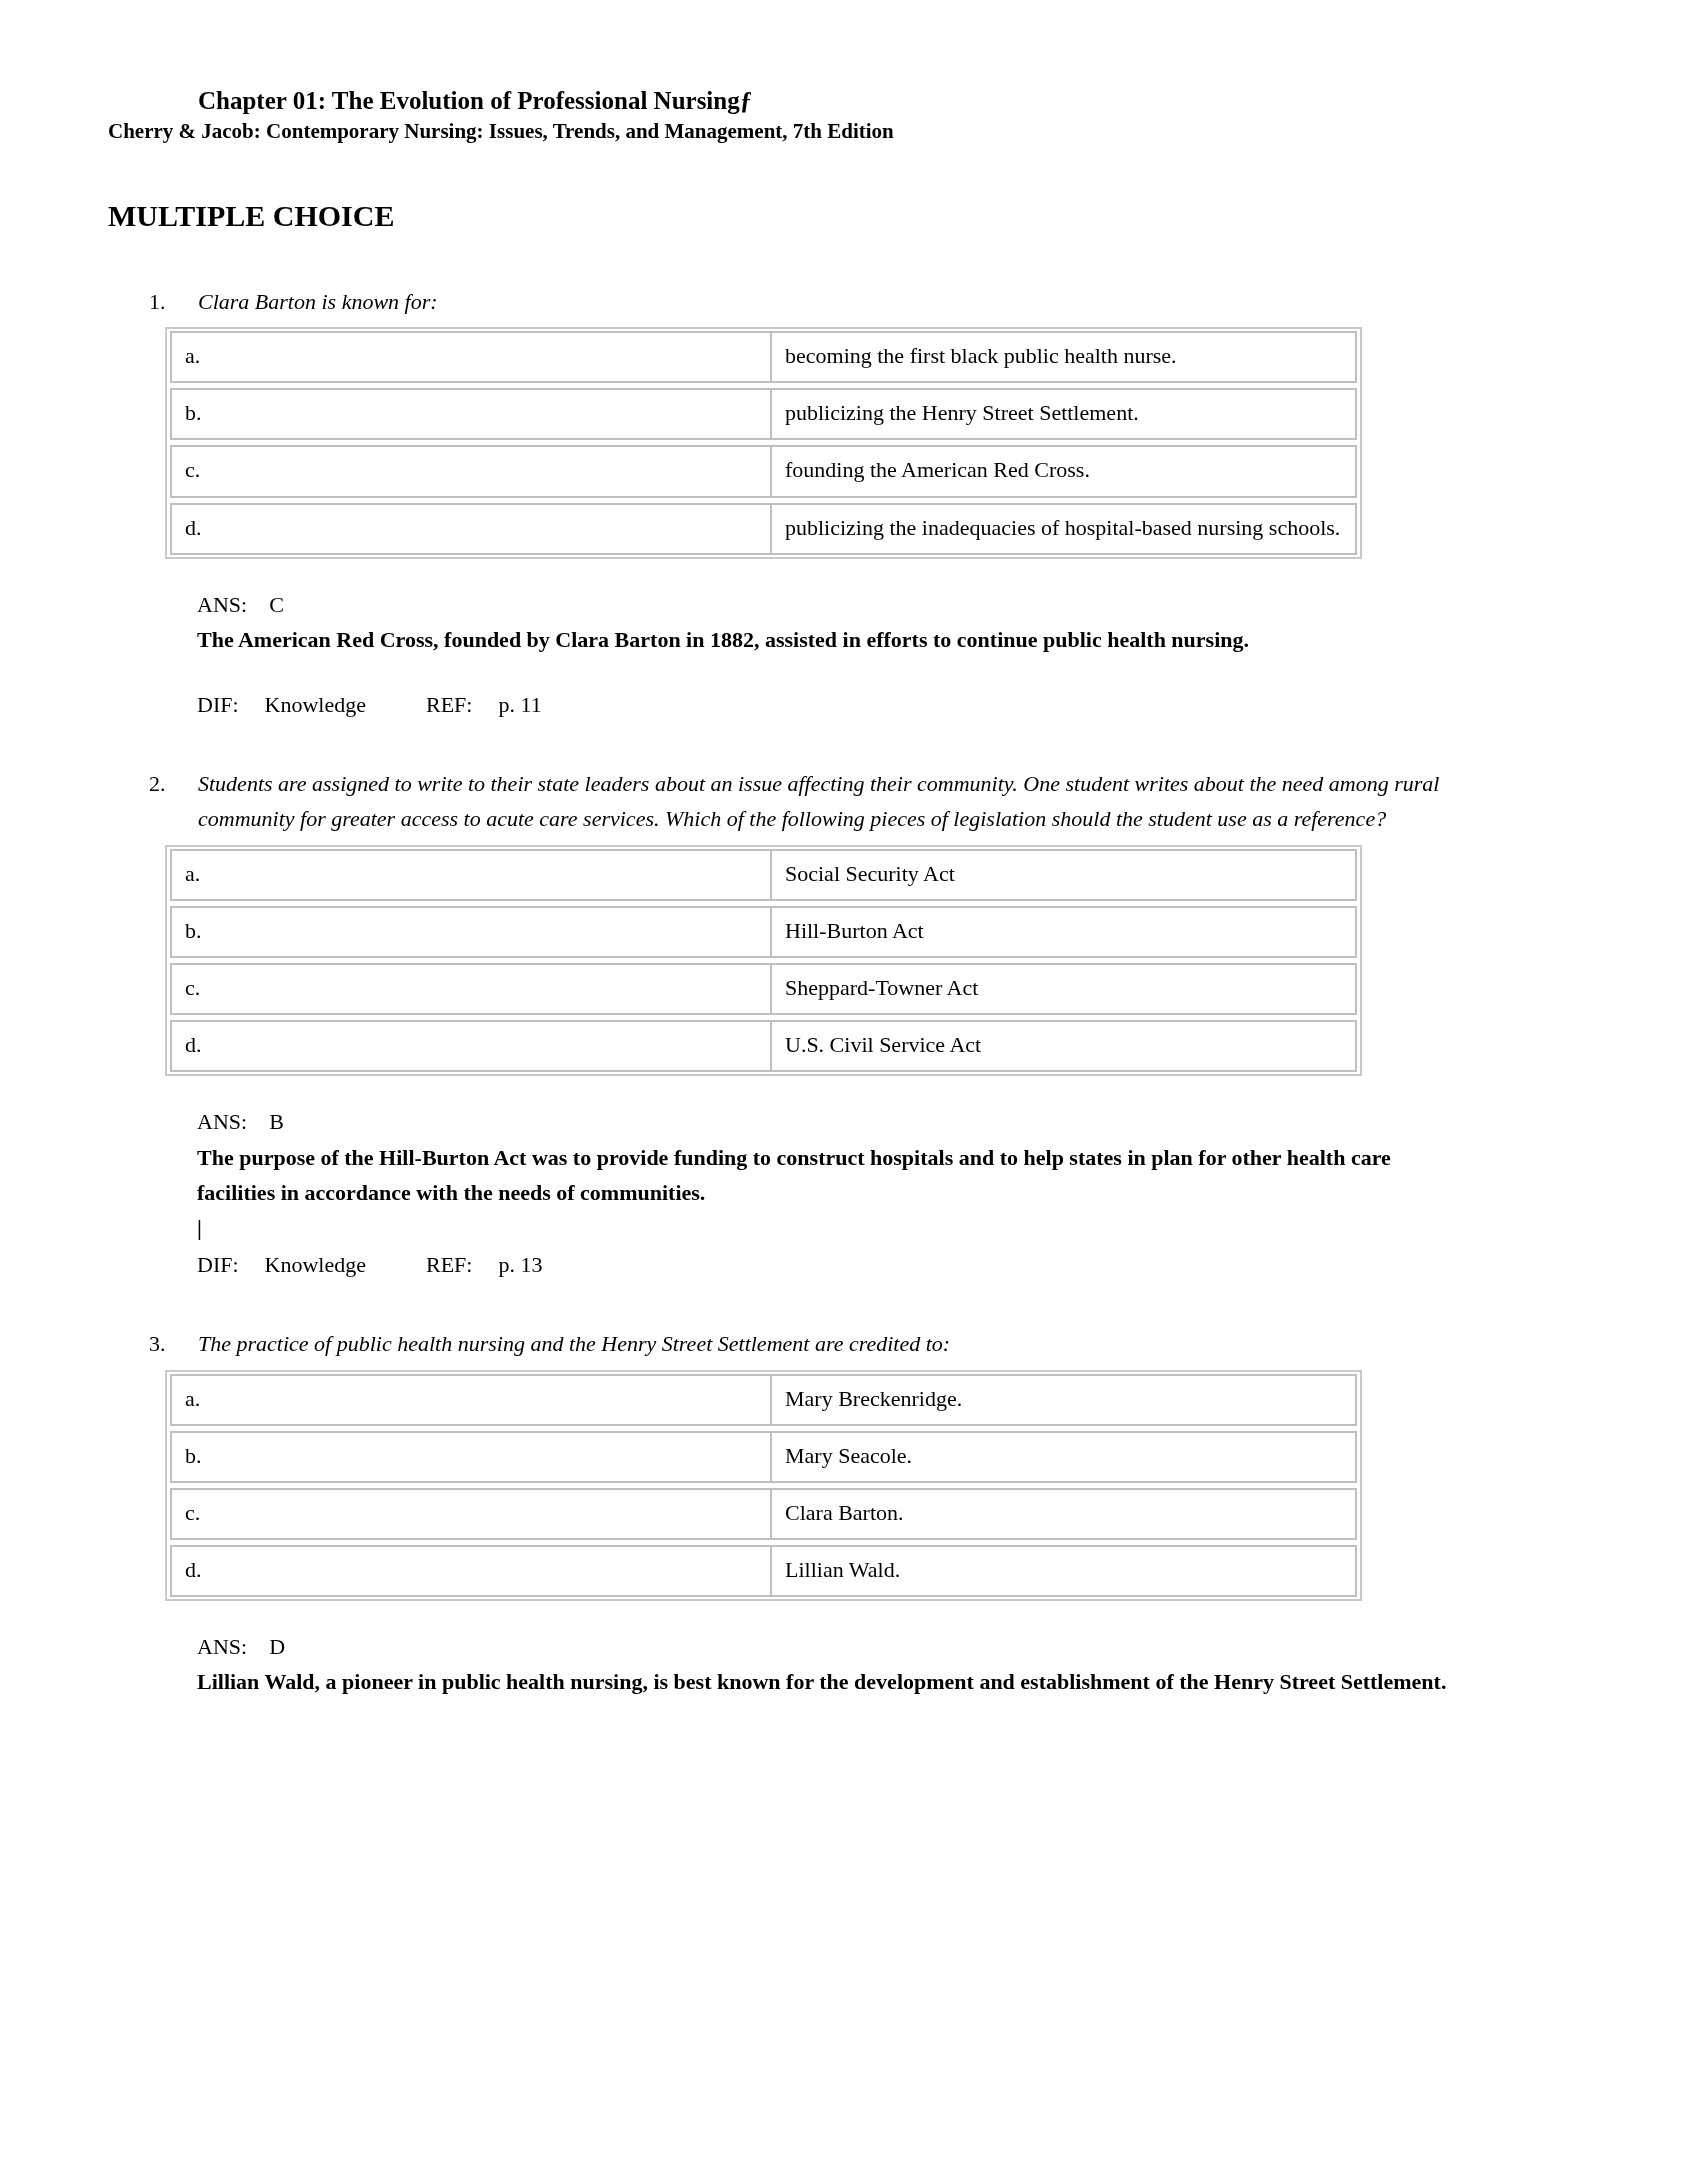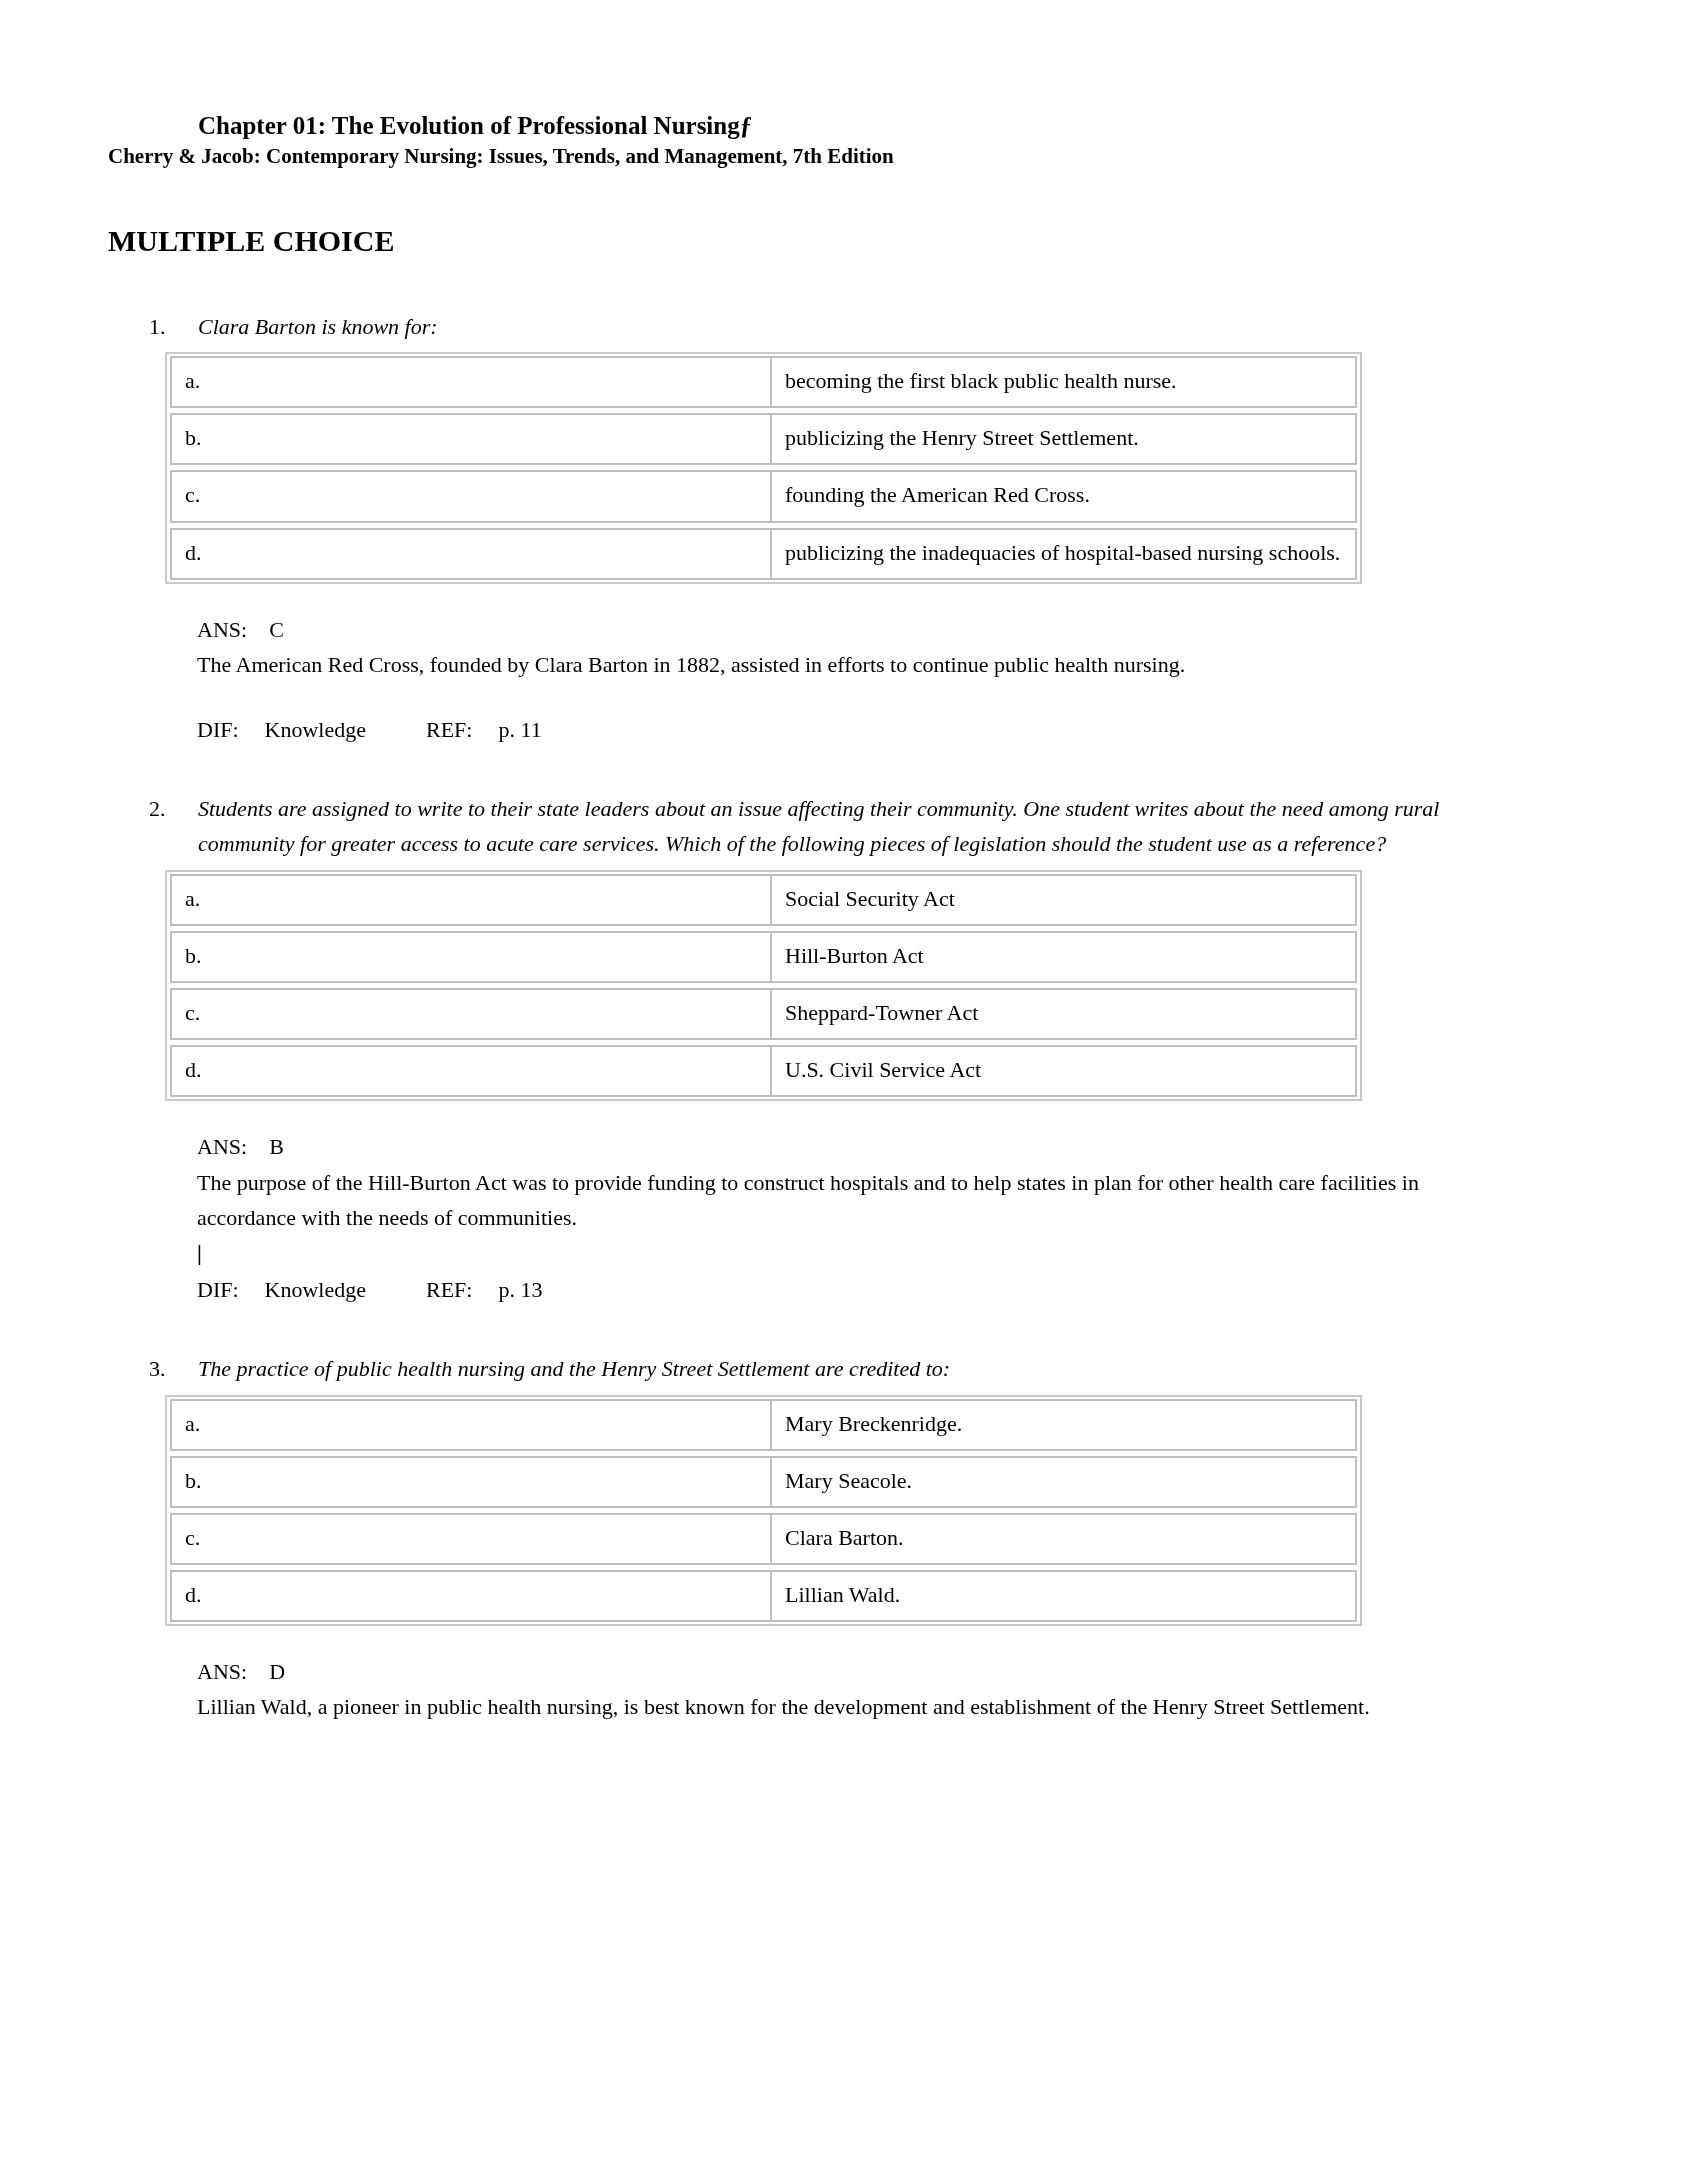--- a/index.html
+++ b/index.html
@@ -11,21 +11,21 @@
     position: relative;
     width: 1683px;
     height: 2178px;
     background: #ffffff;
     font-family: "Liberation Serif", "DejaVu Serif", serif;
     font-size: 22px;
     color: #000000;
     line-height: 1.6;
     overflow: hidden;
     box-sizing: border-box;
-    padding-top: 110px;
+    padding-top: 85px;
   }
   .title1 {
     margin-left: 198px;
     font-weight: bold;
     font-size: 25px;
     line-height: 1.3;
   }
   .title2 {
     margin-left: 108px;
     margin-top: 0;
@@ -85,20 +85,21 @@
   .ans-block {
     margin-left: 197px;
     margin-top: 28px;
     width: 1277px;
   }
   .ans-line .ans-value {
     margin-left: 22px;
   }
   .rationale {
     max-width: 1277px;
+    font-weight: bold;
   }
   .stray-bar {
     font-weight: bold;
   }
   .dif-row {
     margin-left: 197px;
     margin-top: 30px;
   }
   .dif-row.tight {
     margin-top: 2px;

